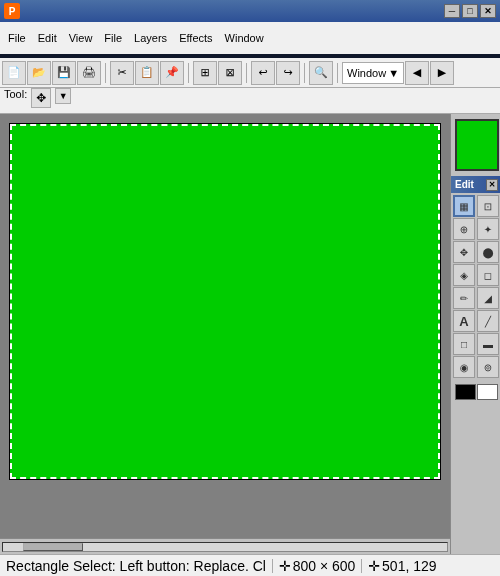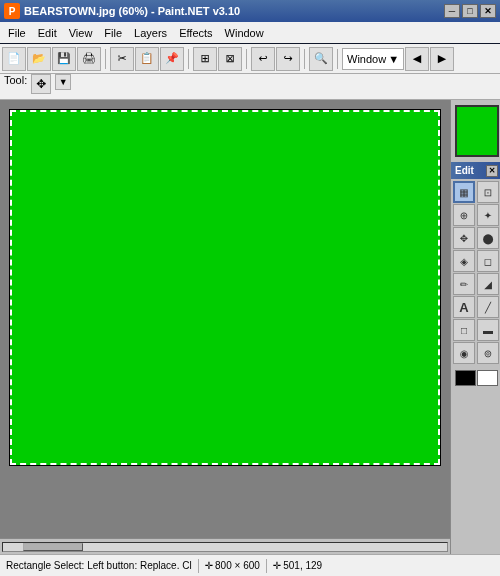--- a/index.html
+++ b/index.html
@@ -43,24 +43,24 @@
       align-items: center;
       justify-content: center;
       font-size: 9px;
       color: black;
       cursor: pointer;
     }
 
     
     #menu-bar {
       background: #f0f0f0;
-      height: 22px;
-      display: flex;
-      align-items: center;
-      border-bottom: 1px solid #0f172a;
+      height: 36px;
+      display: flex;
+      align-items: center;
+      border-bottom: 4px solid #0f172a;
       padding: 0 2px;
     }
     .menu-item {
       padding: 2px 6px;
       cursor: pointer;
       height: 100%;
       display: flex;
       align-items: center;
     }
 
@@ -126,21 +126,21 @@
 
     
     #status-bar {
       height: 22px;
       background: #f0f0f0;
       border-top: 1px solid #aaa;
       display: flex;
       align-items: center;
       padding: 0 6px;
       gap: 2px;
-      font-size: 10px;
+      font-size: 14px;
       text-align: right;
     }
     #status-divider {
       width: 1px;
       height: 14px;
       background: #aaa;
       margin: 0 4px;
     }
 
     
@@ -299,21 +299,20 @@
     .bg-color { background: white; }
   </style>
 </head>
 <body>
 
 <div class="inner-wrapper">
 
   <div id="title-bar">
     <div id="title-bar-left">
       <div id="app-icon">P</div>
-      <span>BEARSTOWN.jpg (60%) - Paint.NET v3.10</span>
     </div>
     <div id="title-bar-controls">
       <div class="title-btn">─</div>
       <div class="title-btn">□</div>
       <div class="title-btn">✕</div>
     </div>
   </div>
 
   <div id="menu-bar">
     <span class="menu-item">File</span>

